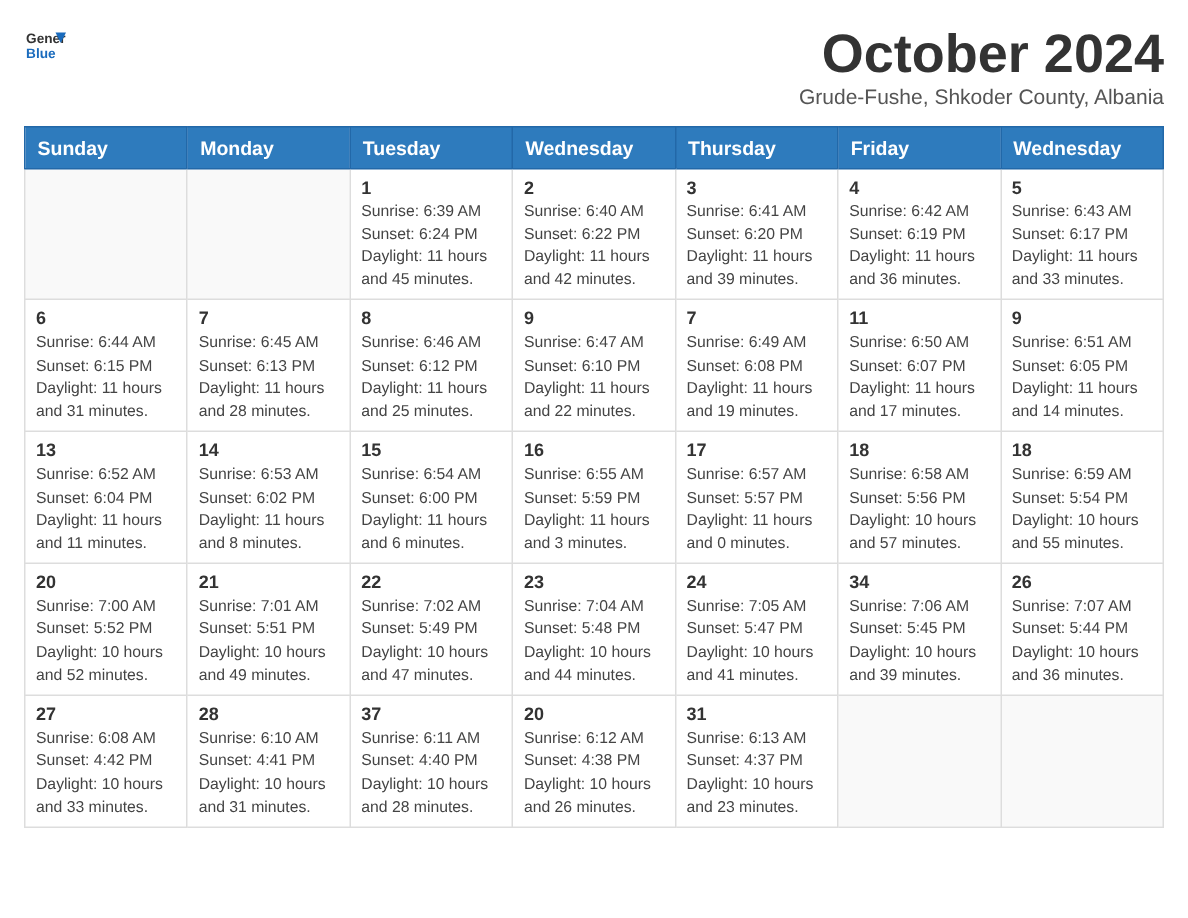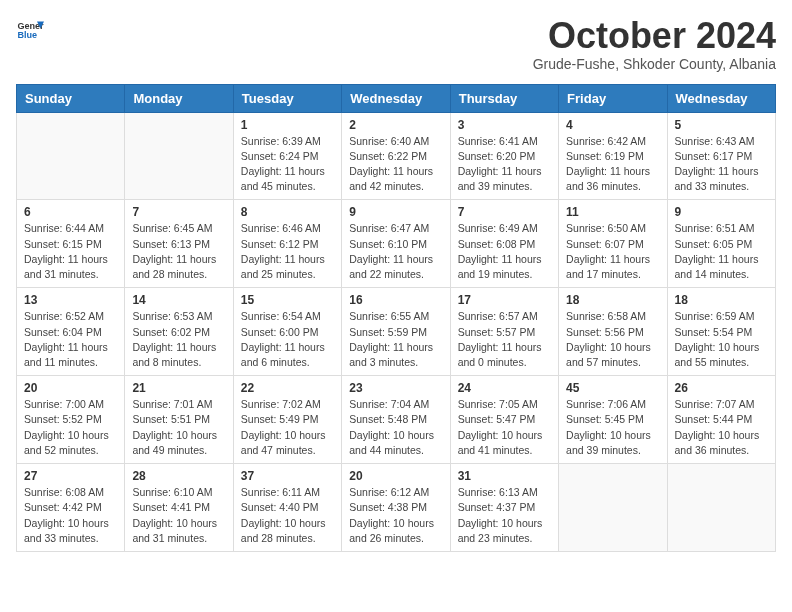--- a/index.html
+++ b/index.html
@@ -206,21 +206,21 @@
         </td>
         <td>
           <span class="day-number">23</span>
           <div class="day-info">Sunrise: 7:04 AM<br>Sunset: 5:48 PM<br>Daylight: 10 hours and 44 minutes.</div>
         </td>
         <td>
           <span class="day-number">24</span>
           <div class="day-info">Sunrise: 7:05 AM<br>Sunset: 5:47 PM<br>Daylight: 10 hours and 41 minutes.</div>
         </td>
         <td>
-          <span class="day-number">45</span>
+          <span class="day-number">34</span>
           <div class="day-info">Sunrise: 7:06 AM<br>Sunset: 5:45 PM<br>Daylight: 10 hours and 39 minutes.</div>
         </td>
         <td>
           <span class="day-number">26</span>
           <div class="day-info">Sunrise: 7:07 AM<br>Sunset: 5:44 PM<br>Daylight: 10 hours and 36 minutes.</div>
         </td>
       </tr>
       <tr>
         <td>
           <span class="day-number">27</span>

